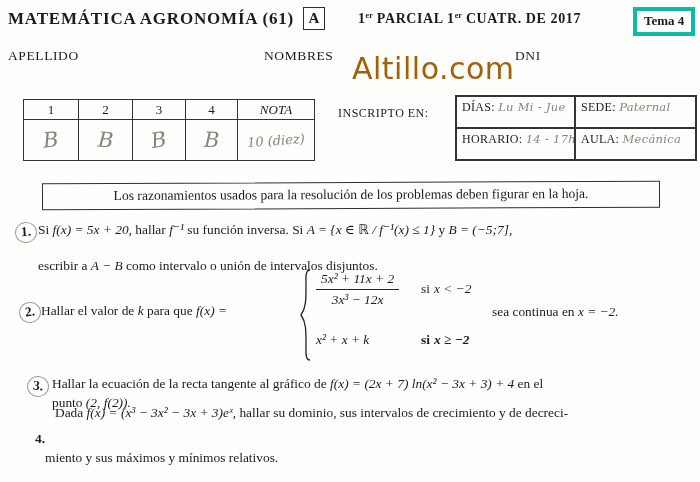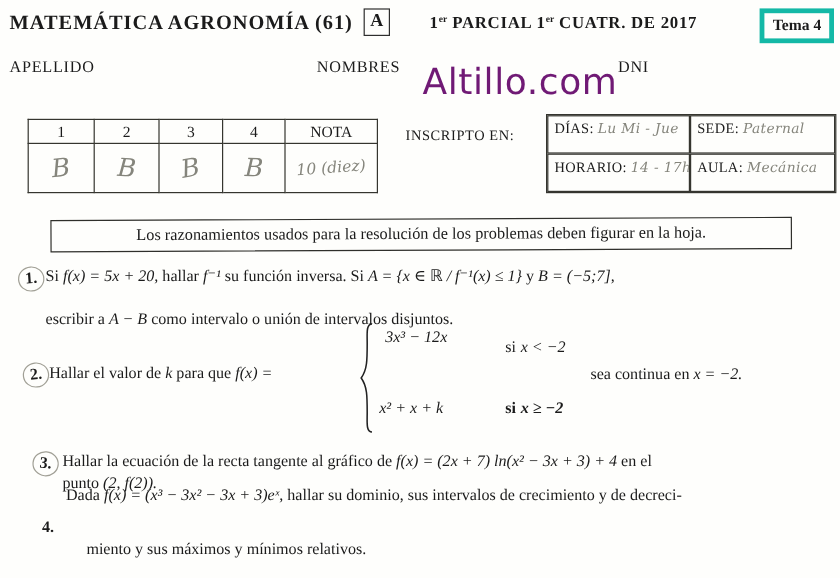--- a/index.html
+++ b/index.html
@@ -17,21 +17,21 @@
   }
   
   .course-title{left:8px;top:9px;font-size:17px;font-weight:bold;letter-spacing:0.8px;}
   .variant-box{left:303px;top:7px;width:20px;height:21px;border:1px solid #2e2e2e;
     text-align:center;font-size:15px;font-weight:bold;line-height:21px;}
   .exam-title{left:358px;top:11px;font-size:14px;font-weight:bold;letter-spacing:0.6px;}
   .tema-box{left:633px;top:7px;padding:2px 7px 3px;border:4px solid #14b8a6;
     font-size:13px;font-weight:bold;}
   .field-label{font-size:13.5px;font-weight:normal;letter-spacing:0.6px;}
   .watermark{left:352px;top:51px;font-size:30px;letter-spacing:0.5px;
-    font-family:"DejaVu Sans","Liberation Sans",sans-serif;color:#701a75;}
+    font-family:"DejaVu Sans","Liberation Sans",sans-serif;color:#a16207;}
   
   .score-table{left:23px;top:99px;border-collapse:collapse;}
   .score-table td{border:1.4px solid #35352f;text-align:center;padding:0;}
   .score-table .hrow td{height:19px;font-size:13px;}
   .score-table .vrow td{height:40px;}
   .score-b{font-size:21px;display:inline-block;transform:rotate(-6deg);}
   .score-nota{font-size:13px;display:inline-block;transform:rotate(-4deg);}
   
   .inscripto-label{left:338px;top:106px;font-size:12px;letter-spacing:0.5px;}
   .ins-table{left:455px;top:95px;display:grid;grid-template-columns:119px 121px;
@@ -67,21 +67,21 @@
   <div class="abs watermark">Altillo.com</div>
   <div class="abs field-label" style="left:515px;top:48px;">DNI</div>
 
   <table class="abs score-table">
     <tbody>
         <tr class="hrow">
       <td style="width:54px;">1</td>
       <td style="width:53px;">2</td>
       <td style="width:52px;">3</td>
       <td style="width:51px;">4</td>
-      <td style="width:76px;">NOTA</td>
+      <td style="width:76px;font-style:italic;">NOTA</td>
     </tr>
     <tr class="vrow">
       <td><span class="hand score-b">B</span></td>
       <td><span class="hand score-b" style="transform:rotate(4deg);">B</span></td>
       <td><span class="hand score-b" style="transform:rotate(-10deg);">B</span></td>
       <td><span class="hand score-b" style="transform:rotate(2deg);">B</span></td>
       <td><span class="hand score-nota">10 (diez)</span></td>
     </tr>
   </tbody>
     </table>
@@ -98,27 +98,27 @@
 
   <div class="abs pnum" style="left:15px;top:222px;"><span class="circ" style="transform:rotate(-4deg);">1.</span></div>
   <div class="abs prob" style="left:38px;top:222px;"><span>Si </span><span class="math">f(x) = 5x + 20,</span><span> hallar </span><span class="math">f⁻¹</span><span> su función inversa. Si </span><span class="math">A = {x ∈ ℝ / f⁻¹(x) ≤ 1}</span><span> y </span><span class="math">B = (−5;7],</span></div>
   <div class="abs prob" style="left:38px;top:258px;"><span>escribir a </span><span class="math">A − B</span><span> como intervalo o unión de intervalos disjuntos.</span></div>
 
   <div class="abs pnum" style="left:19px;top:302px;"><span class="circ">2.</span></div>
   <div class="abs prob" style="left:41px;top:303px;"><span>Hallar el valor de </span><span class="math">k</span><span> para que </span><span class="math">f(x) =</span></div>
   <svg class="abs" style="left:299px;top:269px;" width="14" height="92" viewBox="0 0 14 92">
     <path d="M11 1 C6 1 7 9 7 17 C7 31 7 39 2 46 C7 53 7 61 7 75 C7 83 6 91 11 91" fill="none" stroke="#222" stroke-width="1.3"></path>
   </svg>
-  <div class="abs prob" style="left:316px;top:271px;"><span class="frac"><span class="fden math">3x³ − 12x</span></span></div>
+  <div class="abs prob" style="left:316px;top:271px;"><span class="frac"><span class="fnum math">5x² + 11x + 2</span><span class="fden math">3x³ − 12x</span></span></div>
   <div class="abs prob cond" style="left:421px;top:281px;"><span>si</span><span class="math">x &lt; −2</span></div>
   <div class="abs prob math" style="left:316px;top:332px;">x² + x + k</div>
   <div class="abs prob cond" style="left:421px;top:332px;font-weight:bold;"><span>si</span><span class="math">x ≥ −2</span></div>
   <div class="abs prob" style="left:492px;top:304px;"><span>sea continua en </span><span class="math">x = −2.</span></div>
 
   <div class="abs pnum" style="left:27px;top:376px;"><span class="circ" style="transform:rotate(5deg);">3.</span></div>
   <div class="abs prob" style="left:52px;top:376px;"><span>Hallar la ecuación de la recta tangente al gráfico de </span><span class="math">f(x) = (2x + 7) ln(x² − 3x + 3) + 4</span><span> en el</span></div>
   <div class="abs prob" style="left:52px;top:395px;"><span>punto </span><span class="math">(2, f(2)).</span></div>
 
   <div class="abs pnum" style="left:35px;top:431px;">4.</div>
   <div class="abs prob" style="left:55px;top:405px;"><span>Dada </span><span class="math">f(x) = (x³ − 3x² − 3x + 3)eˣ,</span><span> hallar su dominio, sus intervalos de crecimiento y de decreci-</span></div>
-  <div class="abs prob" style="left:72px;top:450px;">miento y sus máximos y mínimos relativos.</div>
+  <div class="abs prob" style="left:45px;top:450px;">miento y sus máximos y mínimos relativos.</div>
 
 </div>
 
 </body></html>

